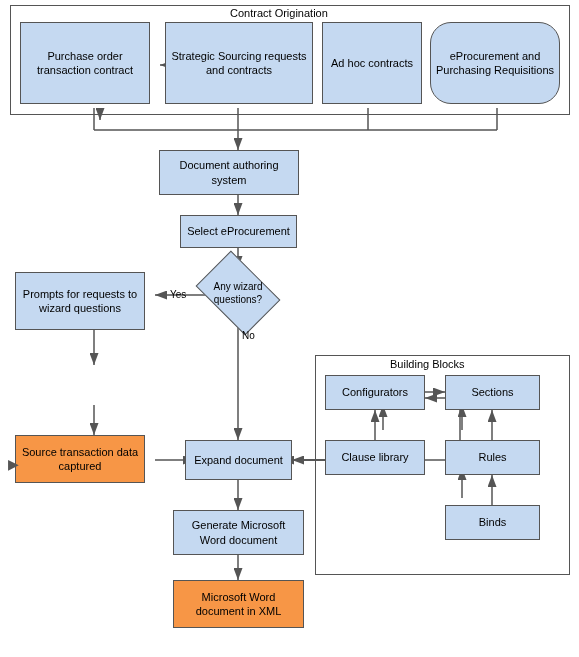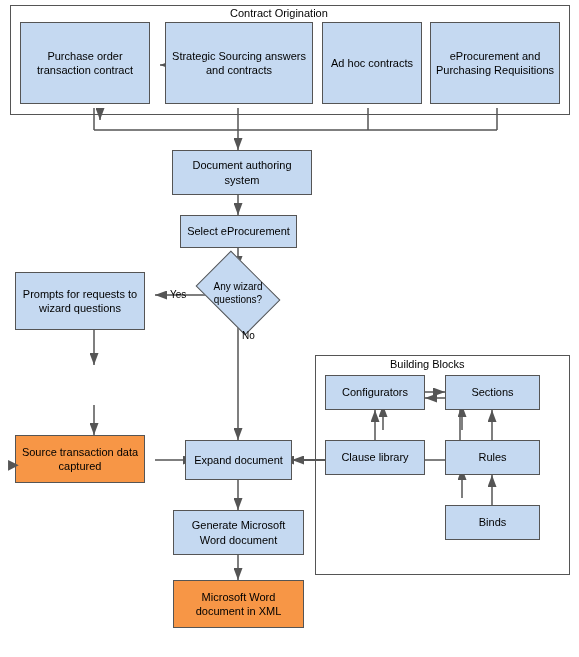--- a/index.html
+++ b/index.html
@@ -139,32 +139,32 @@
 
   <div class="container-box" style="left:10px; top:5px; width:560px; height:110px;">
   </div>
   <div class="container-label" style="left:230px; top:7px;">Contract Origination</div>
 
   <div class="box box-blue" style="left:20px; top:22px; width:130px; height:82px;">
     <span>Purchase order transaction contract</span>
   </div>
 
   <div class="box box-blue" style="left:165px; top:22px; width:148px; height:82px;">
-    <span>Strategic Sourcing answers and contracts</span>
+    <span>Strategic Sourcing requests and contracts</span>
   </div>
 
   <div class="box box-blue" style="left:322px; top:22px; width:100px; height:82px;">
     <span>Ad hoc contracts</span>
   </div>
 
-  <div class="box box-blue" style="left:430px; top:22px; width:130px; height:82px;">
+  <div class="box box-blue" style="left:430px; top:22px; width:130px; height:82px;border-radius:21px;">
     <span>eProcurement and Purchasing Requisitions</span>
   </div>
 
-  <div class="box box-blue" style="left:172px; top:150px; width:140px; height:45px;">
+  <div class="box box-blue" style="left:159px; top:150px; width:140px; height:45px;">
     <span>Document authoring system</span>
   </div>
 
   <div class="box box-blue" style="left:180px; top:215px; width:117px; height:33px;">
     <span>Select eProcurement</span>
   </div>
 
   <div class="diamond" style="left:198px; top:263px;">
     <div class="diamond-inner"></div>
     <div class="diamond-text">Any wizard questions?</div>

